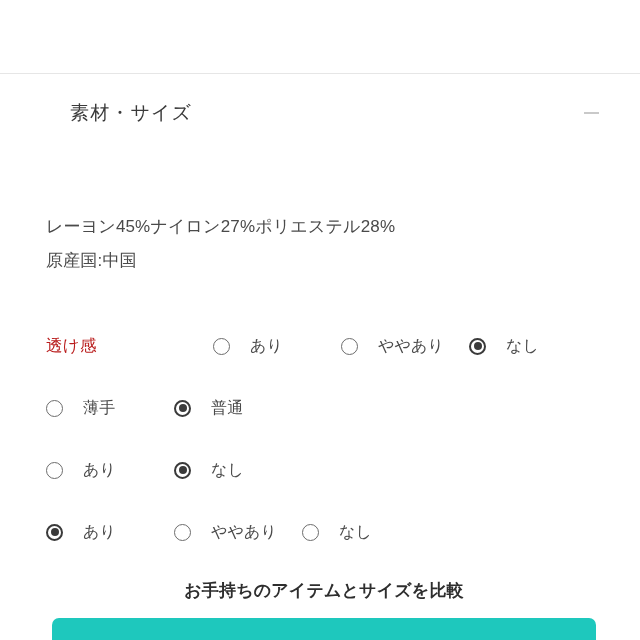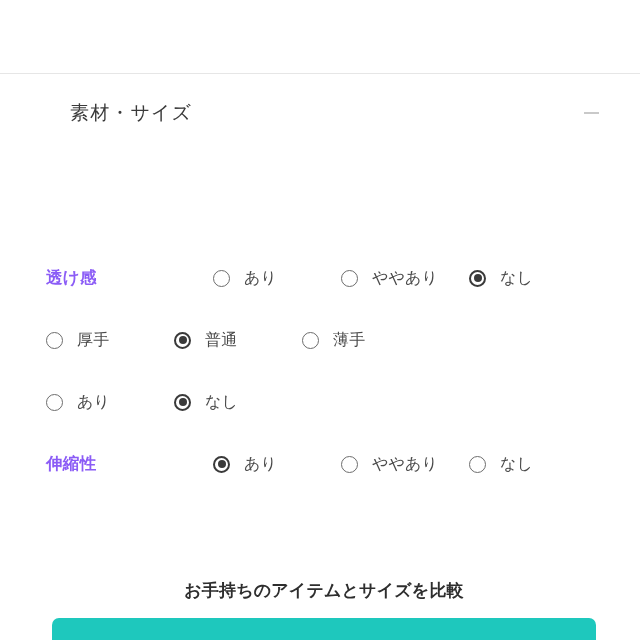--- a/index.html
+++ b/index.html
@@ -85,22 +85,22 @@
   }
   .attr-row {
     display: flex;
     align-items: center;
     height: 62px;
   }
   .attr-label {
     width: 167px;
     flex: 0 0 167px;
     font-size: 16.5px;
-    font-weight: 700;
-    color: #8b5cf6;
+    font-weight: 400;
+    color: #b91c1c;
     letter-spacing: 0.02em;
   }
   .attr-options {
     flex: 1 1 auto;
     display: flex;
     align-items: center;
   }
   .option {
     display: flex;
     align-items: center;
@@ -126,21 +126,21 @@
     width: 8px;
     height: 8px;
     border-radius: 50%;
     background: #3a3a3a;
     display: none;
   }
   .radio.checked .dot {
     display: block;
   }
   .option-label {
-    margin-left: 14px;
+    margin-left: 20px;
     font-size: 16px;
     color: #4a4a4a;
     letter-spacing: 0.01em;
     white-space: nowrap;
   }
 
   
   .compare-block {
     position: absolute;
     left: 8px;
@@ -172,20 +172,22 @@
 <div class="divider"></div>
 
 <div class="section-header">
   <span class="section-title">素材・サイズ</span>
   <span class="collapse-toggle">
     <span class="bar"></span>
   </span>
 </div>
 
 <div class="material-block">
+  <div class="material-line">レーヨン45%ナイロン27%ポリエステル28%</div>
+  <div class="material-line">原産国:中国</div>
 </div>
 
 <div class="attributes" id="attribute-list">
     <div class="attr-row">
       <div class="attr-label">透け感</div>
       <div class="attr-options">
         <div class="option">
           <span class="radio"></span>
           <span class="option-label">あり</span>
         </div>
@@ -198,50 +200,45 @@
             <span class="dot"></span>
           </span>
           <span class="option-label">なし</span>
         </div>
       </div>
     </div>
     <div class="attr-row">
       <div class="attr-options">
         <div class="option">
           <span class="radio"></span>
-          <span class="option-label">厚手</span>
+          <span class="option-label">薄手</span>
         </div>
         <div class="option">
           <span class="radio checked">
             <span class="dot"></span>
           </span>
           <span class="option-label">普通</span>
         </div>
-        <div class="option">
-          <span class="radio"></span>
-          <span class="option-label">薄手</span>
-        </div>
       </div>
     </div>
     <div class="attr-row">
       <div class="attr-options">
         <div class="option">
           <span class="radio"></span>
           <span class="option-label">あり</span>
         </div>
         <div class="option">
           <span class="radio checked">
             <span class="dot"></span>
           </span>
           <span class="option-label">なし</span>
         </div>
       </div>
     </div>
     <div class="attr-row">
-      <div class="attr-label">伸縮性</div>
       <div class="attr-options">
         <div class="option">
           <span class="radio checked">
             <span class="dot"></span>
           </span>
           <span class="option-label">あり</span>
         </div>
         <div class="option">
           <span class="radio"></span>
           <span class="option-label">ややあり</span>

